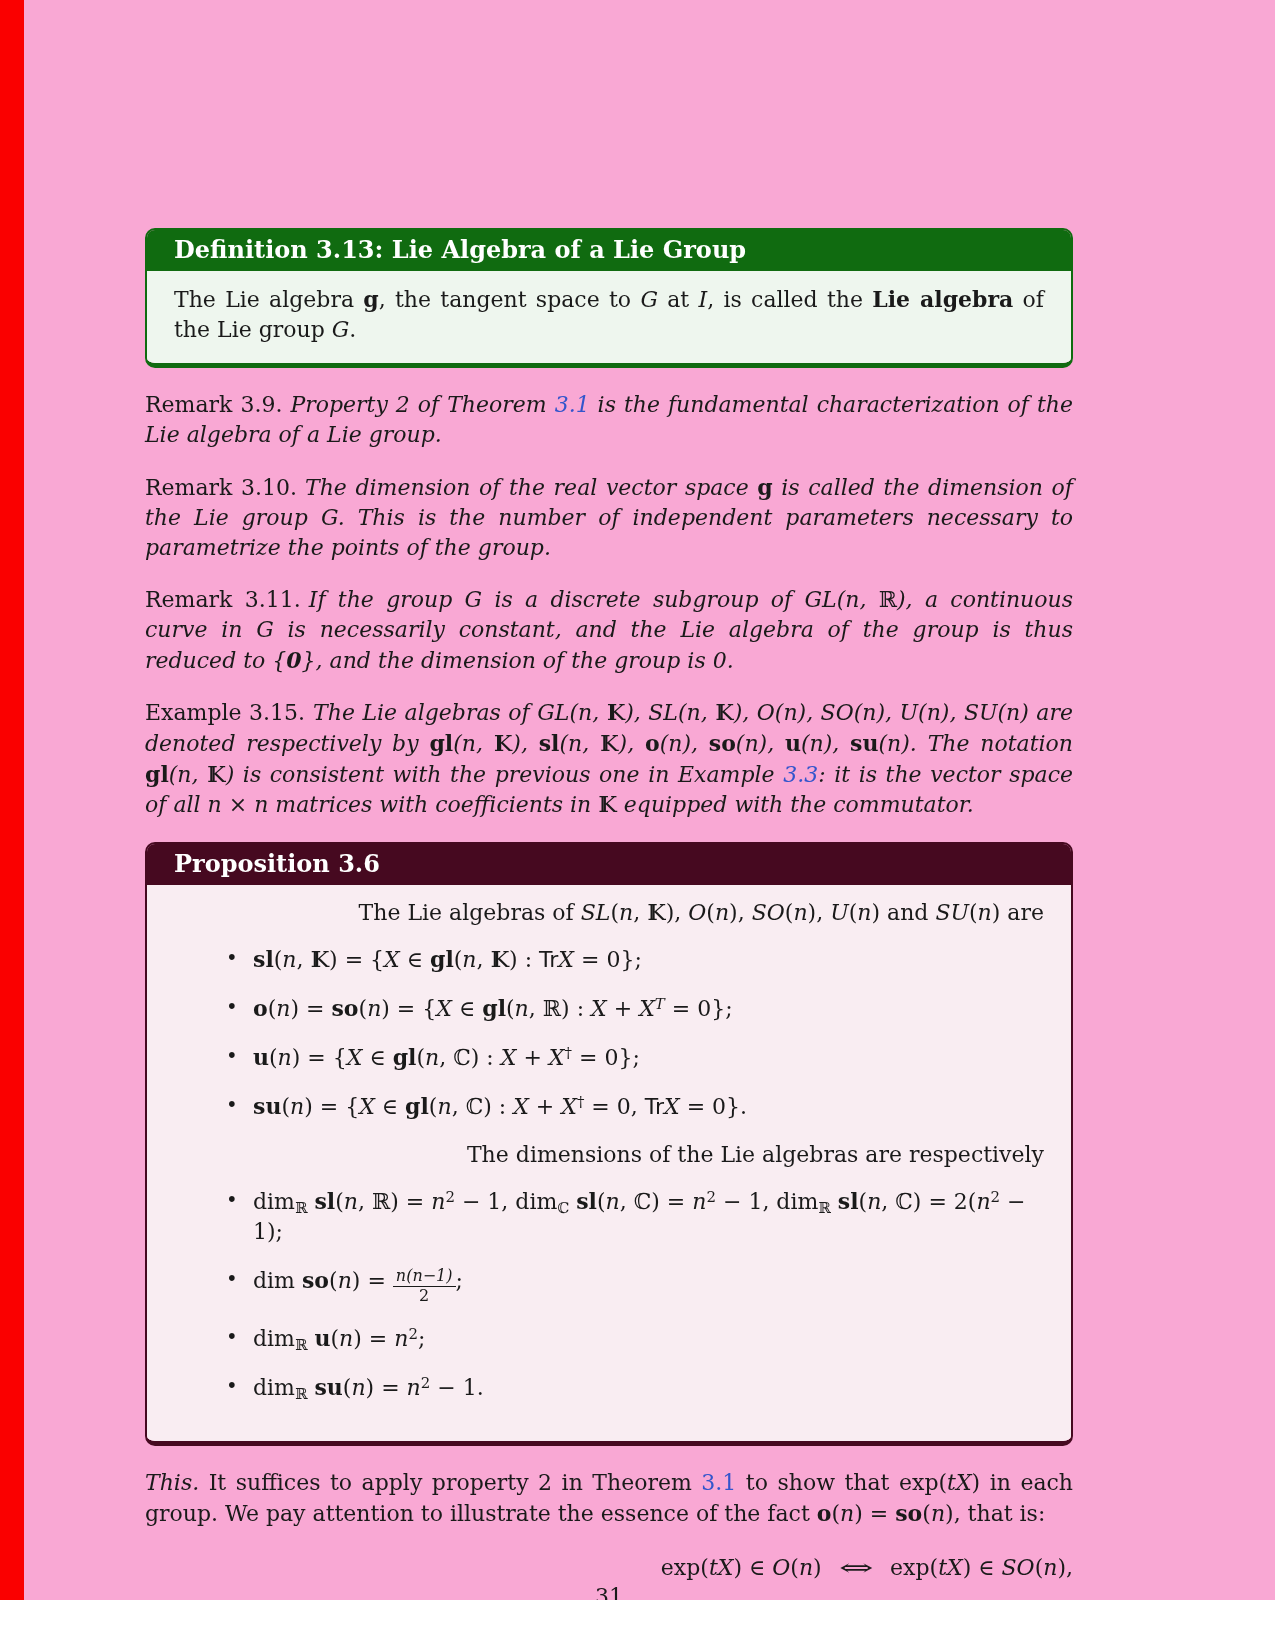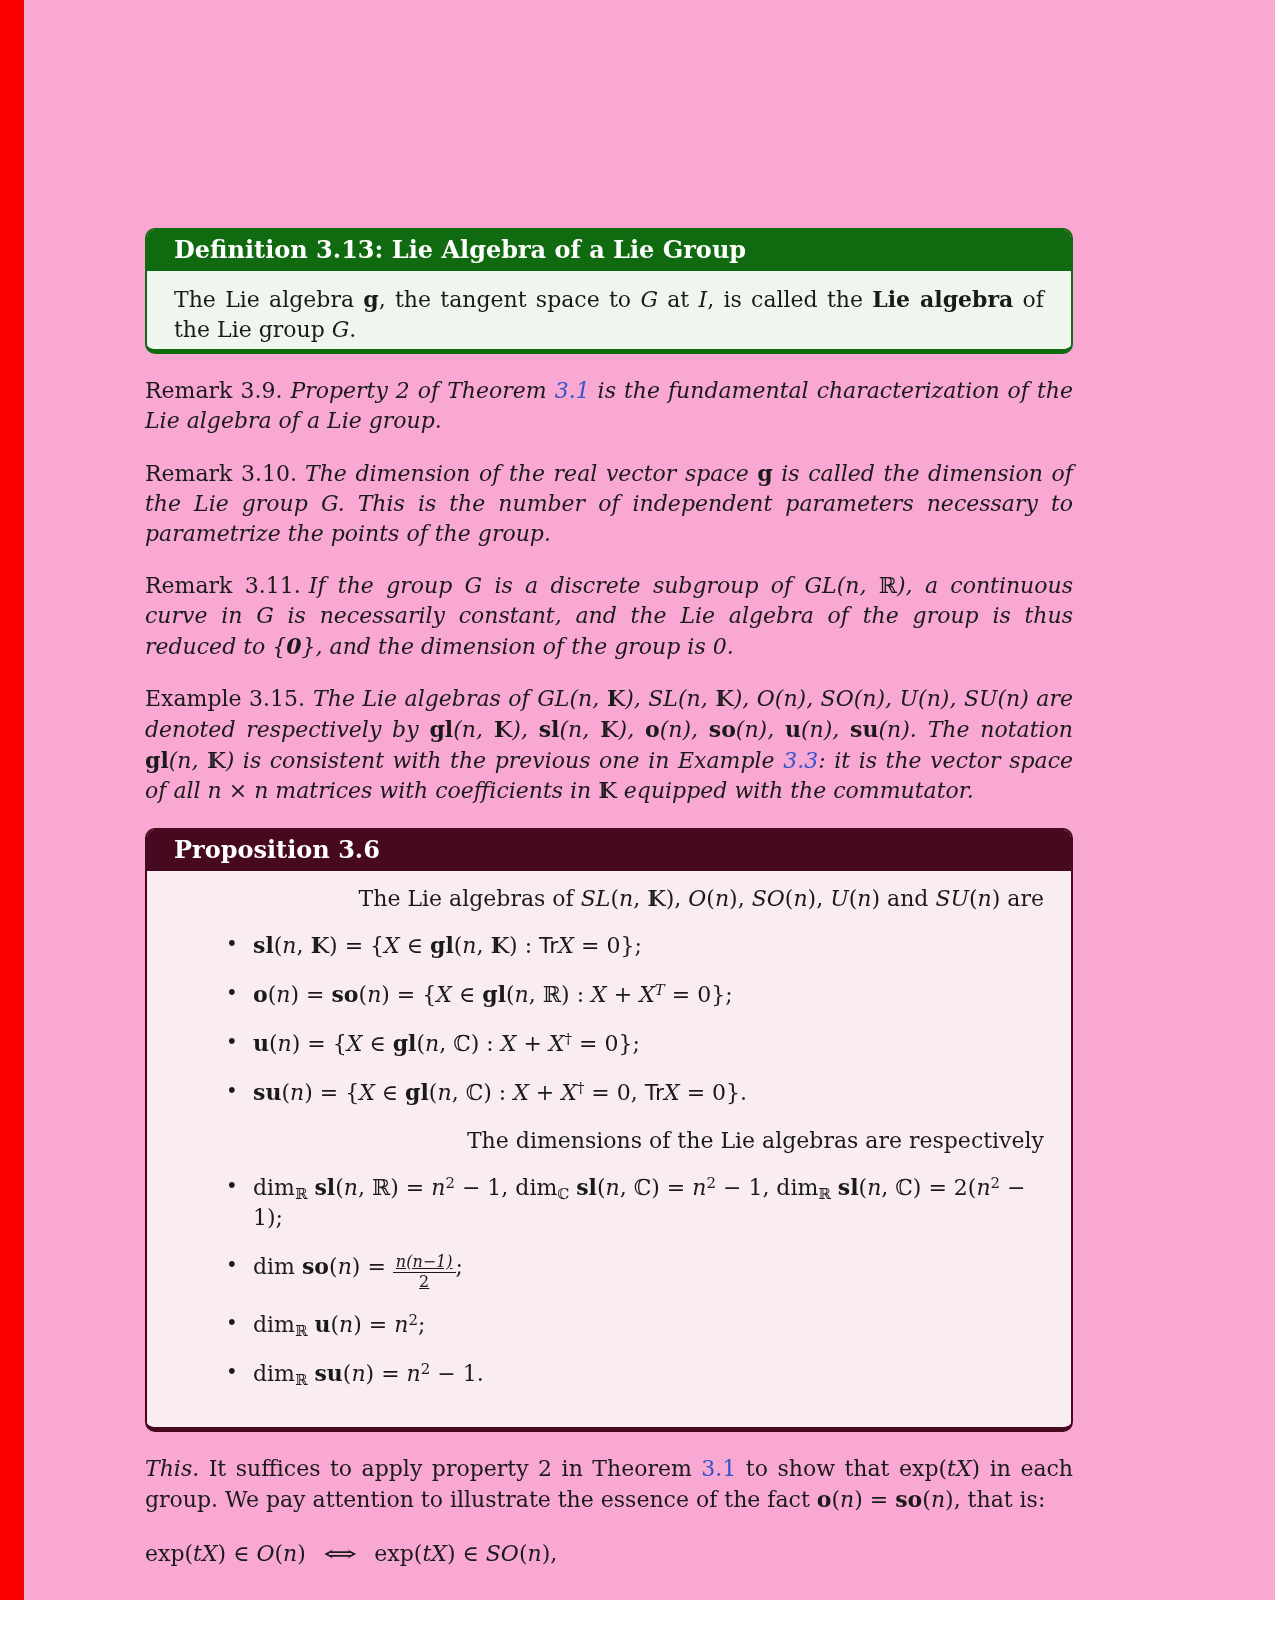--- a/index.html
+++ b/index.html
@@ -15,42 +15,42 @@
   .b{font-weight:bold;}
   .frak{font-style:normal;font-weight:bold;}
   .bb{font-style:normal;}
   .bbK{font-style:normal;display:inline-block;}
   .bbK::before{content:"I";margin-right:-0.30em;}
   .sf{font-family:"DejaVu Sans","Liberation Sans",sans-serif;font-style:normal;}
   .sup{font-size:68%;vertical-align:0.5em;line-height:0;}
   .sup.i{font-style:italic;}
   .sub{font-size:68%;vertical-align:-0.25em;line-height:0;font-style:normal;}
   a.link{color:#3355cc;text-decoration:none;font-style:inherit;cursor:pointer;}
-  .frac{display:inline-block;vertical-align:-0.80em;text-align:center;font-size:16px;line-height:1.12;font-style:italic;text-decoration:underline;}
+  .frac{display:inline-block;vertical-align:-0.80em;text-align:center;font-size:16px;line-height:1.12;font-style:italic;}
   .frac .num{display:block;border-bottom:1.5px solid #1a1a1a;padding:0 3px 1px;}
   .frac .den{display:block;font-style:normal;}
   .arrow{display:inline-block;transform:scaleX(1.9);margin:0 18px;font-style:normal;}
 
   
   .box{border:2px solid;border-radius:10px;overflow:hidden;margin:0 0 22px;}
   .box-head{color:#ffffff;font-weight:bold;font-size:24px;line-height:24px;padding:8px 27px 9px;}
-  .box-body{font-size:22px;line-height:30px;padding:13px 27px 4px;text-align:justify;}
+  .box-body{font-size:22px;line-height:30px;padding:13px 27px 18px;text-align:justify;}
   .def{border-color:#106b10;border-bottom-width:5px;}
   .def .box-head{background:#106b10;}
   .def .box-body{background:#eef6ee;}
   .prop{border-color:#460920;border-bottom-width:5px;margin-bottom:22px;}
   .prop .box-head{background:#460920;}
   .prop .box-body{background:#f9edf2;text-align:left;padding-bottom:20px;}
 
   .blist{list-style:none;margin:16px 0 0;padding:0 0 0 66px;}
   .blist li{position:relative;margin:0 13px 18px;}
   .blist li::before{content:"•";position:absolute;left:-27px;top:0;font-size:0.9em;}
   .pline{margin:0;text-align:right;}
 
-  .equation{text-align:left;font-size:22px;line-height:30px;margin-top:24px;}
+  .equation{text-align:right;font-size:22px;line-height:30px;margin-top:24px;}
   .pageno{position:absolute;left:145px;width:928px;top:1584px;text-align:center;font-size:22px;}
 </style>
 </head>
 <body>
 
 <div class="page">
   <div class="redbar"></div>
 
   <div class="content">
 
@@ -85,13 +85,14 @@
           <li>dim<span class="sub">ℝ</span> <span class="frak">su</span>(<span class="i">n</span>) = <span class="i">n</span><span class="sup">2</span> − 1.</li>
         </ul>
       </div>
     </section>
 
     <p class="para"><span class="i">This.</span> It suffices to apply property 2 in Theorem <a class="link" href="#">3.1</a> to show that exp(<span class="i">tX</span>) in each group. We pay attention to illustrate the essence of the fact <span class="frak">o</span>(<span class="i">n</span>) = <span class="frak">so</span>(<span class="i">n</span>), that is:</p>
 
     <div class="equation">exp(<span class="i">tX</span>) ∈ <span class="i">O</span>(<span class="i">n</span>) <span class="arrow">⇔</span> exp(<span class="i">tX</span>) ∈ <span class="i">SO</span>(<span class="i">n</span>),</div>
   </div>
 
+  <div class="pageno">31</div>
 </div>
 
 </body></html>

